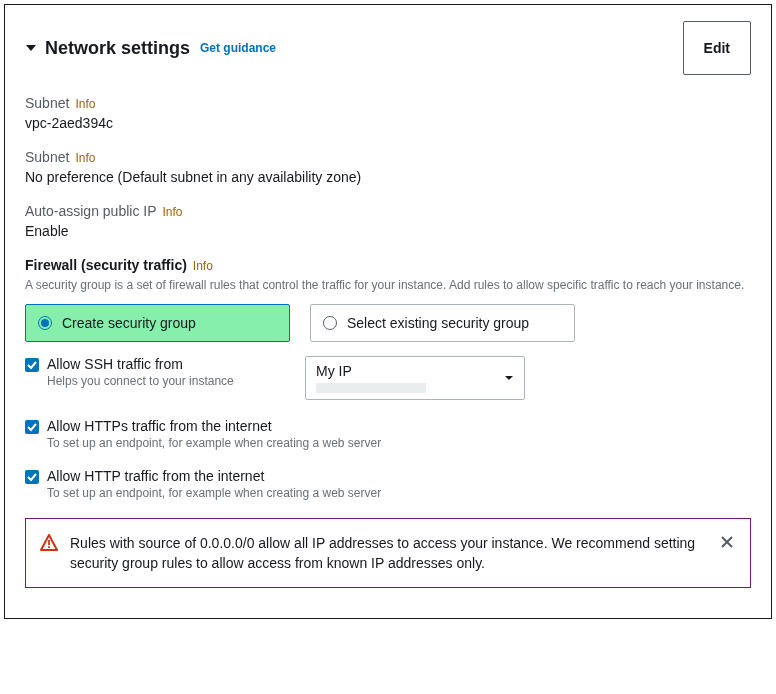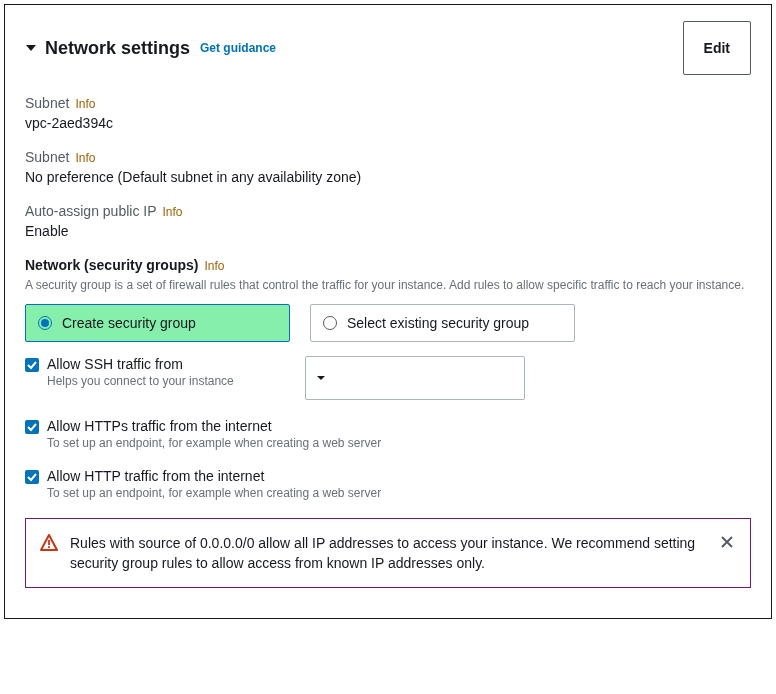--- a/index.html
+++ b/index.html
@@ -256,21 +256,21 @@
     <div class="field">
       <div class="field-label">
         <span>Auto-assign public IP</span>
         <span class="info">Info</span>
       </div>
       <div class="field-value">Enable</div>
     </div>
 
     <div class="field" style="margin-bottom:10px;">
       <div class="field-label">
-        <span class="section-label">Network (security groups)</span>
+        <span class="section-label">Firewall (security traffic)</span>
         <span class="info">Info</span>
       </div>
       <div class="section-desc">A security group is a set of firewall rules that control the traffic for your instance. Add rules to allow specific traffic to reach your instance.</div>
 
       <div class="radio-row">
         <div class="radio-card selected">
           <span class="radio-outer">
               <span class="radio-inner"></span>
             </span>
           <span class="radio-label">Create security group</span>
@@ -288,20 +288,24 @@
             <svg width="10" height="10" viewBox="0 0 10 10">
                 <path d="M1 5 L4 8 L9 2" stroke="#fff" stroke-width="2" fill="none"></path>
               </svg>
           </span>
           <div class="rule-text">
             <span class="rule-title">Allow SSH traffic from</span>
             <span class="rule-sub">Helps you connect to your instance</span>
           </div>
         </div>
         <div class="select">
+          <div class="select-inner">
+            <span>My IP</span>
+            <span class="select-line2"></span>
+          </div>
           <span class="select-caret">
             <svg width="10" height="10" viewBox="0 0 10 10">
                 <path d="M1 3 L5 7 L9 3 Z" fill="#16191f"></path>
               </svg>
           </span>
         </div>
       </div>
 
       <div class="rule-row">
         <div class="rule-check-col" style="width:auto;">

